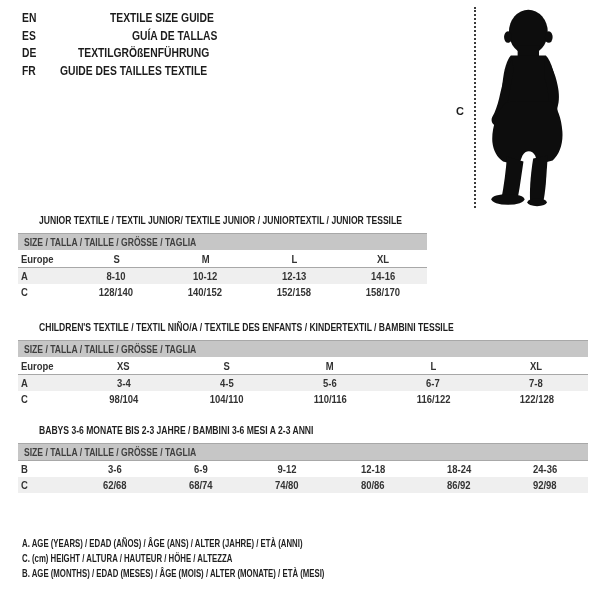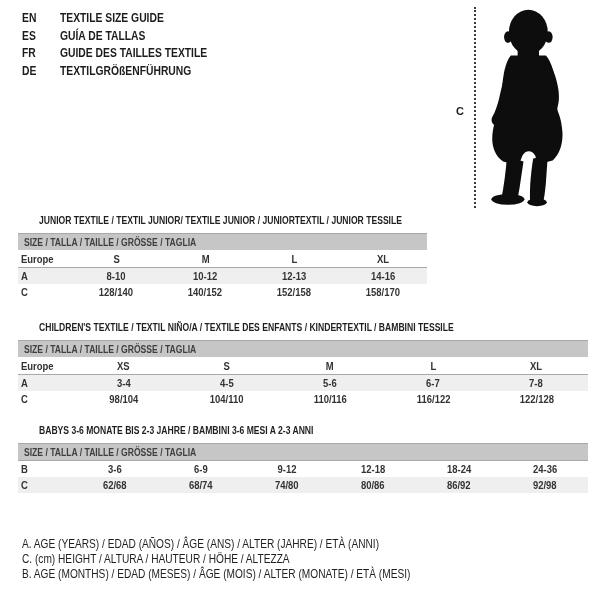--- a/index.html
+++ b/index.html
@@ -5,21 +5,21 @@
   html,body{margin:0;padding:0;background:#ffffff;}
   #screen{position:relative;width:600px;height:600px;background:#fff;overflow:hidden;
           font-family:"Liberation Sans", sans-serif;-webkit-font-smoothing:antialiased;}
 
   
   .condensed{display:inline-block;transform:scaleX(0.78);transform-origin:0 50%;white-space:nowrap;}
   .ccenter{display:inline-block;transform:scaleX(0.86);white-space:nowrap;}
 
   
   .lang-block{position:absolute;left:22px;top:10px;}
-  .lang-row{display:flex;font-size:12px;font-weight:700;color:#1c1c1c;height:17.6px;line-height:17.6px;}
+  .lang-row{display:flex;font-size:12px;font-weight:700;color:#1c1c1c;height:17.6px;line-height:17.6px;justify-content:space-between;}
   .lang-code{width:38px;}
   .lang-row .condensed{transform:scaleX(0.86);}
 
   
   .figure-line{position:absolute;left:474px;top:7px;height:201px;border-left:2px dotted #3a3a3a;}
   .measure-label{position:absolute;left:456px;top:105px;font-size:11px;font-weight:700;color:#1c1c1c;}
   .baby-svg{position:absolute;left:481px;top:3px;}
 
   
   .section{position:absolute;left:18px;}
@@ -34,43 +34,43 @@
   .band-underline{border-bottom:1px solid var(--border,#a8a8a8);}
   .trow{display:grid;align-items:center;height:16px;font-size:11px;font-weight:700;color:#333;}
   .header-row{height:17px;border-bottom:1px solid var(--border,#a8a8a8);}
   .shaded{background:var(--stripe,#efefef);}
   .label-cell{padding-left:3px;text-align:left;}
   .label-cell .ccenter{transform:scaleX(0.86);transform-origin:0 50%;}
   .data-cell{text-align:center;}
 
   
   .footnotes{position:absolute;left:22px;top:536px;}
-  .footnote{font-size:13px;font-weight:400;color:#1f1f1f;line-height:15px;height:15px;}
+  .footnote{font-size:10px;font-weight:700;color:#1f1f1f;line-height:15px;height:15px;}
 </style>
 </head>
 <body>
 
 <div id="screen" style="--band-bg: #c6c6c6; --band-text: #3f3f3f; --stripe: #efefef; --border: #a8a8a8; --sil: #0d0d0d;">
 
   <div class="lang-block">
       <div class="lang-row">
         <span class="lang-code condensed">EN</span>
         <span class="lang-label condensed">TEXTILE SIZE GUIDE</span>
       </div>
       <div class="lang-row">
         <span class="lang-code condensed">ES</span>
         <span class="lang-label condensed">GUÍA DE TALLAS</span>
       </div>
       <div class="lang-row">
+        <span class="lang-code condensed">DE</span>
+        <span class="lang-label condensed">TEXTILGRÖßENFÜHRUNG</span>
+      </div>
+      <div class="lang-row">
         <span class="lang-code condensed">FR</span>
         <span class="lang-label condensed">GUIDE DES TAILLES TEXTILE</span>
-      </div>
-      <div class="lang-row">
-        <span class="lang-code condensed">DE</span>
-        <span class="lang-label condensed">TEXTILGRÖßENFÜHRUNG</span>
       </div>
     </div>
 
   <div class="figure-line"></div>
   <div class="measure-label">C</div>
   <svg class="baby-svg" width="118" height="209" viewBox="0 0 120 215" aria-hidden="true">
     <g fill="var(--sil,#0d0d0d)">
       <ellipse cx="48" cy="30" rx="20" ry="23"></ellipse>
       <ellipse cx="27" cy="35" rx="4" ry="6"></ellipse>
       <ellipse cx="69" cy="35" rx="4" ry="6"></ellipse>

